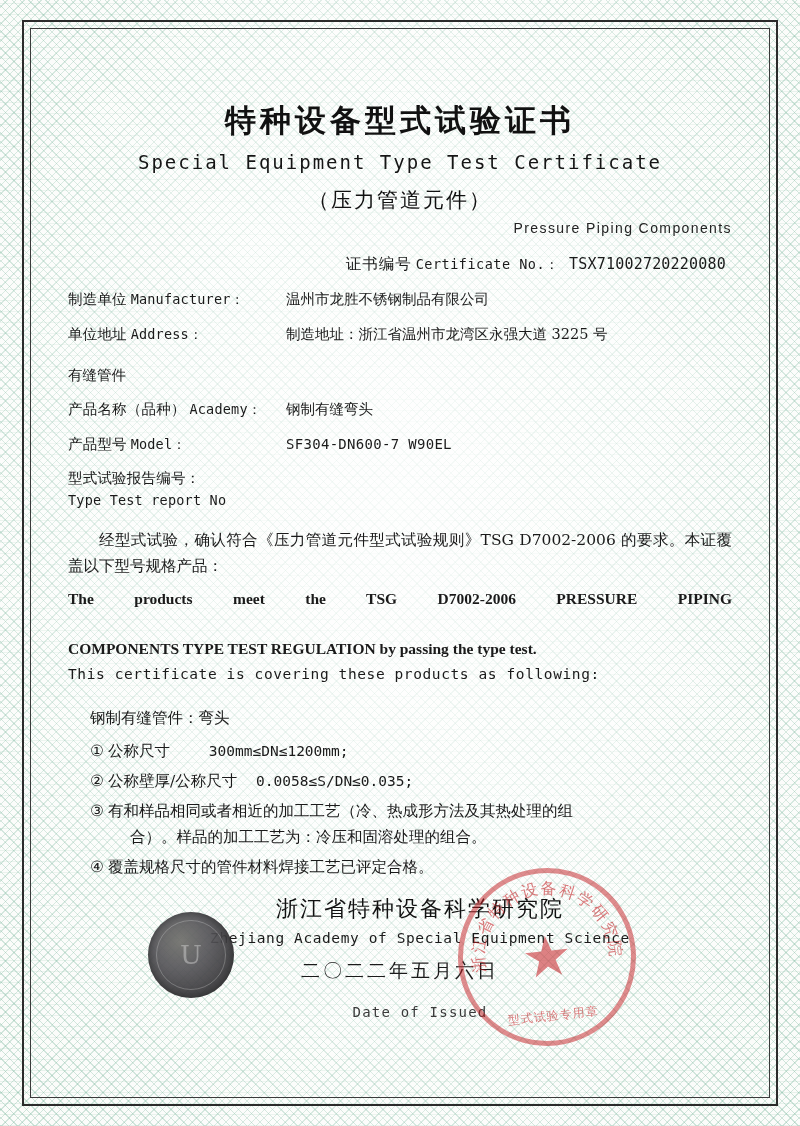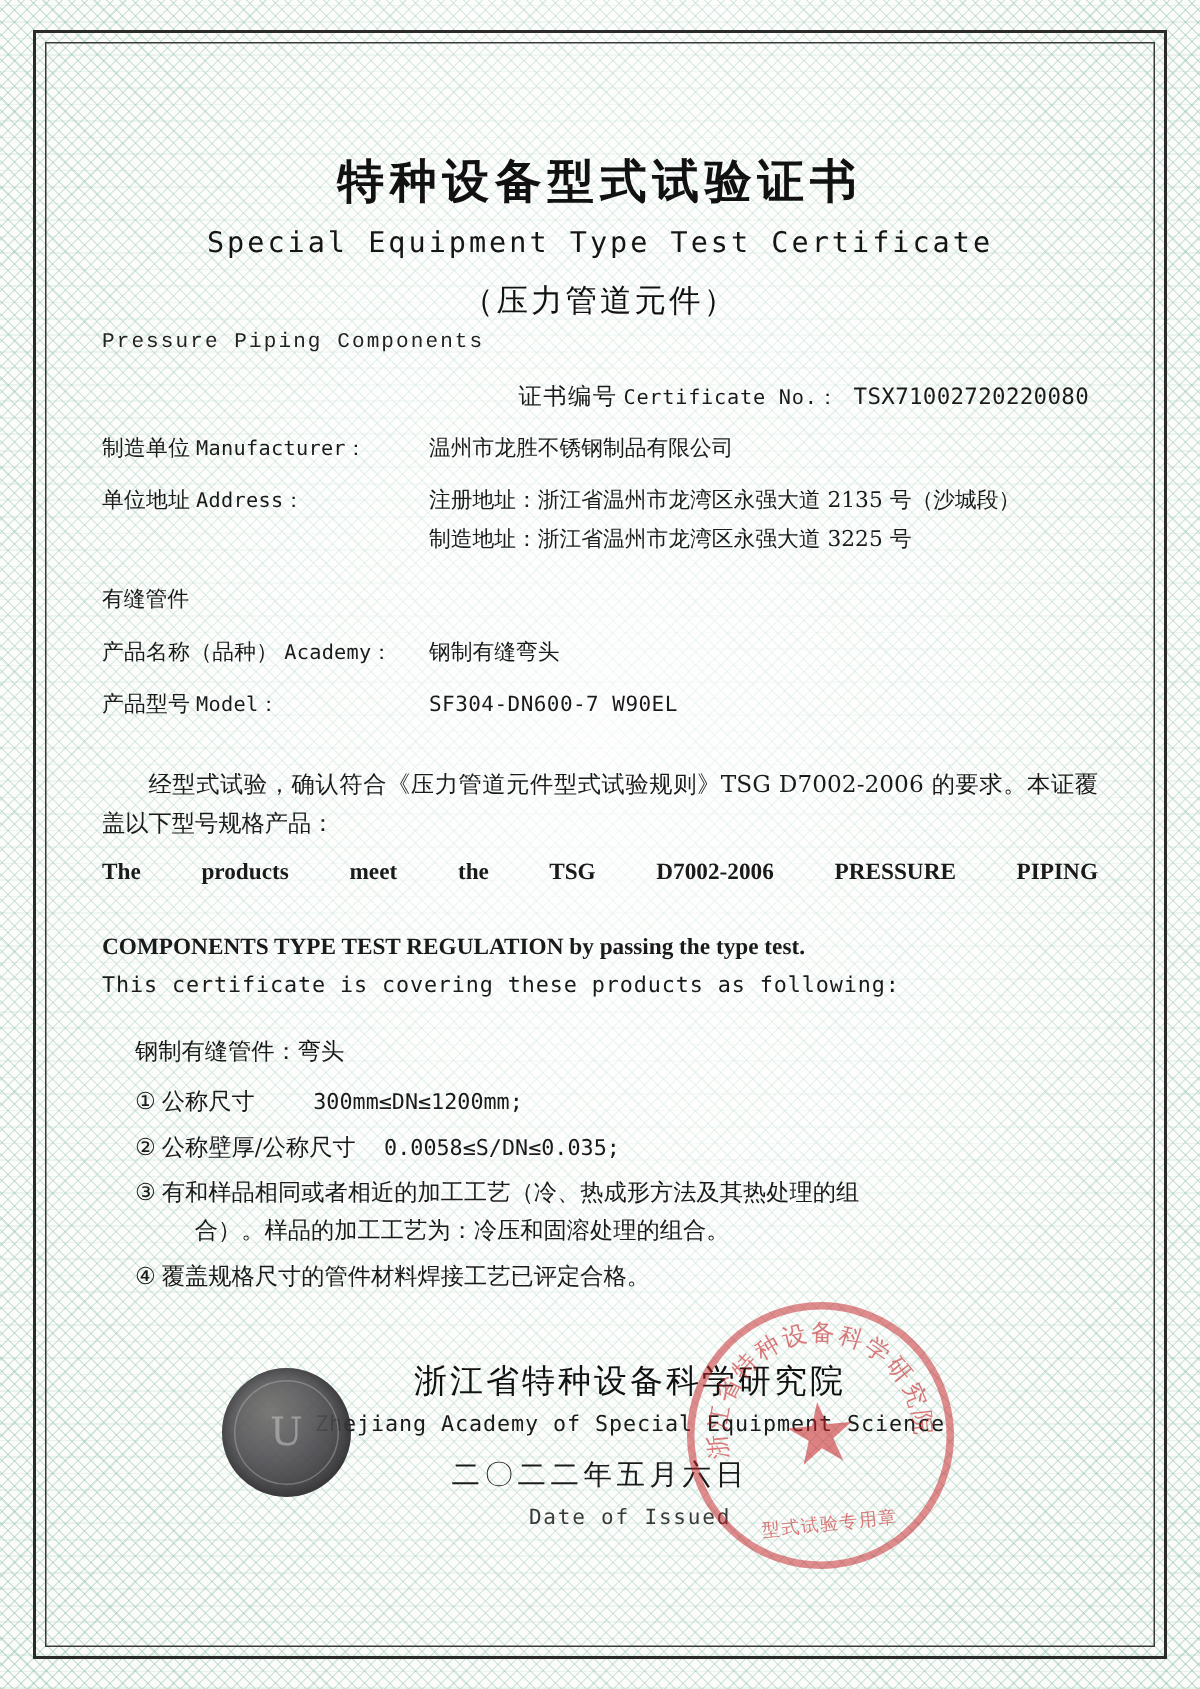--- a/index.html
+++ b/index.html
@@ -89,26 +89,26 @@
   }
   .subtitle-cn {
     text-align: center;
     font-size: 21px;
     letter-spacing: 2px;
     margin-top: 13px;
     color: #111;
     font-family: "DejaVu Serif", "Liberation Serif", serif;
   }
   .subtitle-en {
-    text-align: left;
+    text-align: right;
     font-size: 14px;
     letter-spacing: 1.4px;
     margin-top: 6px;
     color: #222;
-    font-family: Liberation Mono, monospace;
+    font-family: Liberation Sans, sans-serif;
   }
 
   
   .cert-no-row {
     display: flex;
     justify-content: flex-end;
     align-items: baseline;
     margin-top: 18px;
     padding-right: 6px;
   }
@@ -283,21 +283,21 @@
   }
   .sign-date {
     font-size: 19px;
     letter-spacing: 3px;
     margin-top: 12px;
     font-family: "DejaVu Serif", "Liberation Serif", serif;
   }
   .sign-date-en {
     font-size: 14px;
     letter-spacing: 1.2px;
-    margin-top: 8px;
+    margin-top: 20px;
     font-family: "DejaVu Sans Mono", monospace;
     color: #3a3a3a;
     padding-left: 40px;
   }
 
   
   .red-seal {
     position: absolute;
     left: 458px;
     top: 868px;
@@ -407,21 +407,20 @@
         </div>
         <div class="field-value">温州市龙胜不锈钢制品有限公司</div>
       </div>
 
       <div class="field-row">
         <div class="field-label">
           <span class="cn">单位地址</span>
           <span class="en">Address：</span>
         </div>
         <div class="field-value">
-          <span class="sub-line">注册地址：浙江省温州市龙湾区永强大道 2135 号（沙城段）</span>
           <span class="sub-line">制造地址：浙江省温州市龙湾区永强大道 3225 号</span>
         </div>
       </div>
 
       <div class="spacer-6"></div>
 
       <div class="field-row">
         <div class="field-value">有缝管件</div>
       </div>
 
@@ -435,20 +434,24 @@
 
       <div class="field-row">
         <div class="field-label">
           <span class="cn">产品型号</span>
           <span class="en">Model：</span>
         </div>
         <div class="field-value mono">SF304-DN600-7 W90EL</div>
       </div>
 
       <div class="field-row">
+        <div class="field-label">
+          <span class="cn">型式试验报告编号：</span>
+          <span class="en2">Type Test report No</span>
+        </div>
       </div>
 
     </div>
 
     <div class="para-cn">经型式试验，确认符合《压力管道元件型式试验规则》TSG D7002-2006 的要求。本证覆盖以下型号规格产品：</div>
 
     <div class="para-en-bold">
       <span class="ln justify">The products meet the TSG D7002-2006 PRESSURE PIPING</span>
       <span class="ln">COMPONENTS TYPE TEST REGULATION by passing the type test.</span>
     </div>

